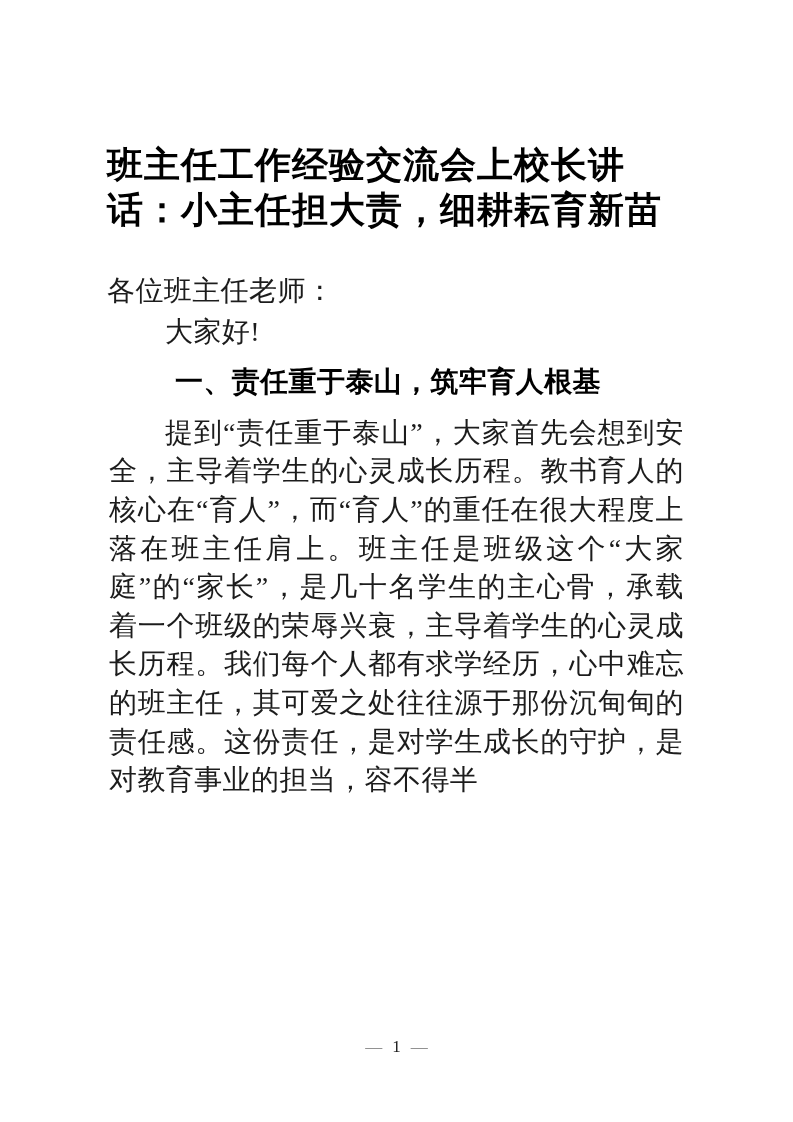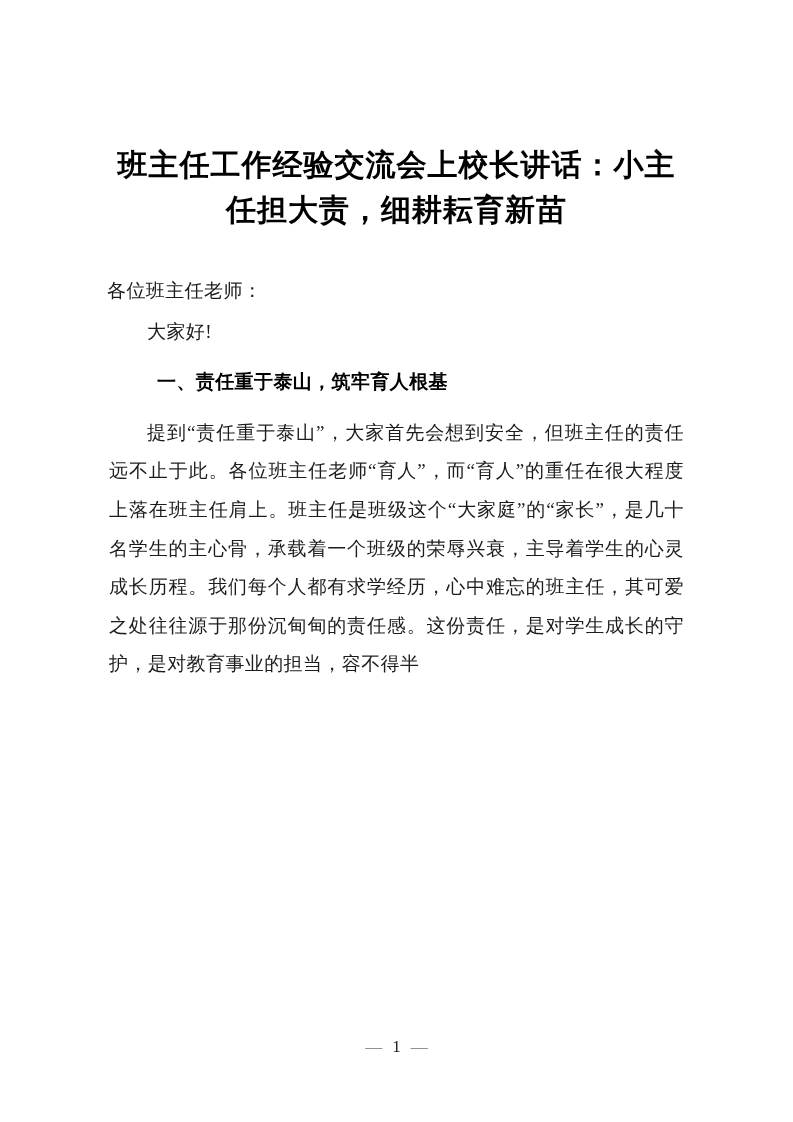--- a/index.html
+++ b/index.html
@@ -19,28 +19,27 @@
     position: absolute;
     left: 107px;
     top: 0;
     width: 579px;
   }
   .doc-title {
     margin-top: 142px;
     margin-bottom: 40px;
     font-family: "Liberation Sans", "DejaVu Sans", sans-serif;
     font-weight: 700;
-    font-size: 30px;
+    font-size: 36px;
     line-height: 45px;
     letter-spacing: 1px;
-    text-align: center;
     color: #000000;
   }
   .body-text {
-    font-size: 19px;
+    font-size: 28px;
     line-height: 38.6px;
     letter-spacing: 0.4px;
     color: #1c1c1c;
     text-align: justify;
   }
   .para {
     margin: 2px;
     text-indent: 2em;
   }
   .salutation {
@@ -82,20 +81,20 @@
 
     <div class="body-text">
       <p class="salutation">各位班主任老师：</p>
 
       <p class="para">大家好!</p>
 
 
 
       <p class="section-heading">一、责任重于泰山，筑牢育人根基</p>
 
-      <p class="para">提到“责任重于泰山”，大家首先会想到安全，但班主任的责任远不止于此。各位班主任老师“育人”，而“育人”的重任在很大程度上落在班主任肩上。班主任是班级这个“大家庭”的“家长”，是几十名学生的主心骨，承载着一个班级的荣辱兴衰，主导着学生的心灵成长历程。我们每个人都有求学经历，心中难忘的班主任，其可爱之处往往源于那份沉甸甸的责任感。这份责任，是对学生成长的守护，是对教育事业的担当，容不得半</p>
+      <p class="para">提到“责任重于泰山”，大家首先会想到安全，主导着学生的心灵成长历程。教书育人的核心在“育人”，而“育人”的重任在很大程度上落在班主任肩上。班主任是班级这个“大家庭”的“家长”，是几十名学生的主心骨，承载着一个班级的荣辱兴衰，主导着学生的心灵成长历程。我们每个人都有求学经历，心中难忘的班主任，其可爱之处往往源于那份沉甸甸的责任感。这份责任，是对学生成长的守护，是对教育事业的担当，容不得半</p>
     </div>
   </div>
 
   <div class="page-footer">
     <span class="dash">—</span><span class="num">1</span><span class="dash">—</span>
   </div>
 </div>
 
 </body></html>

